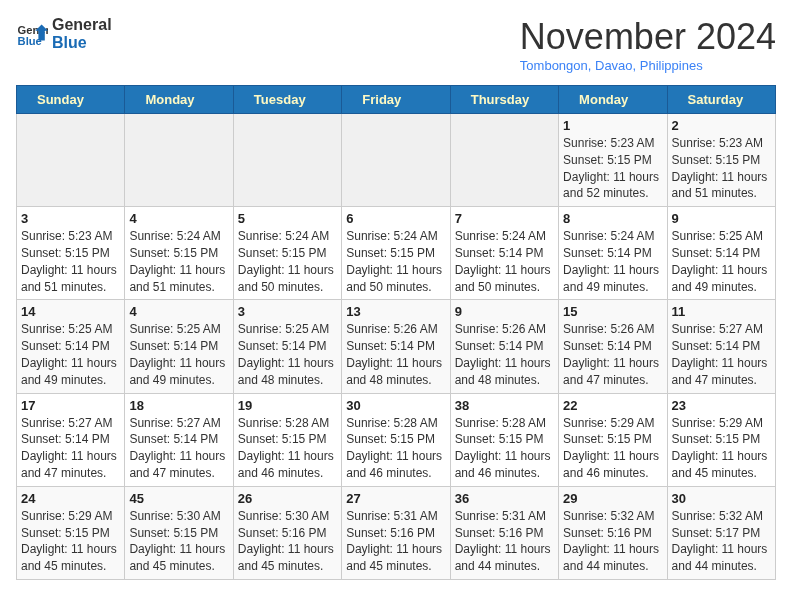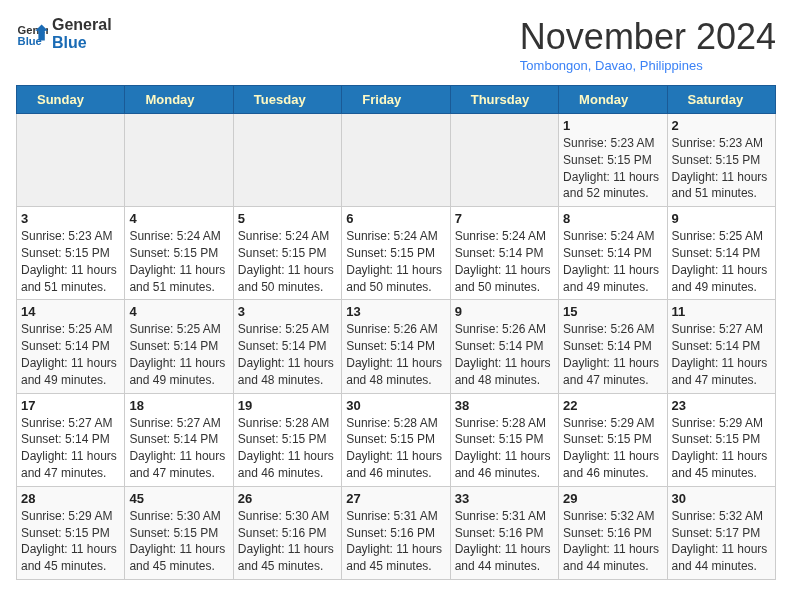--- a/index.html
+++ b/index.html
@@ -258,21 +258,21 @@
         </td>
         <td>
           <span class="day-num">23</span>
           <div class="day-info" style="white-space: pre-line;">Sunrise: 5:29 AM
 Sunset: 5:15 PM
 Daylight: 11 hours and 45 minutes.</div>
         </td>
       </tr>
       <tr>
         <td>
-          <span class="day-num">28</span>
+          <span class="day-num">24</span>
           <div class="day-info" style="white-space: pre-line;">Sunrise: 5:29 AM
 Sunset: 5:15 PM
 Daylight: 11 hours and 45 minutes.</div>
         </td>
         <td>
           <span class="day-num">45</span>
           <div class="day-info" style="white-space: pre-line;">Sunrise: 5:30 AM
 Sunset: 5:15 PM
 Daylight: 11 hours and 45 minutes.</div>
         </td>
@@ -282,21 +282,21 @@
 Sunset: 5:16 PM
 Daylight: 11 hours and 45 minutes.</div>
         </td>
         <td>
           <span class="day-num">27</span>
           <div class="day-info" style="white-space: pre-line;">Sunrise: 5:31 AM
 Sunset: 5:16 PM
 Daylight: 11 hours and 45 minutes.</div>
         </td>
         <td>
-          <span class="day-num">33</span>
+          <span class="day-num">36</span>
           <div class="day-info" style="white-space: pre-line;">Sunrise: 5:31 AM
 Sunset: 5:16 PM
 Daylight: 11 hours and 44 minutes.</div>
         </td>
         <td>
           <span class="day-num">29</span>
           <div class="day-info" style="white-space: pre-line;">Sunrise: 5:32 AM
 Sunset: 5:16 PM
 Daylight: 11 hours and 44 minutes.</div>
         </td>

